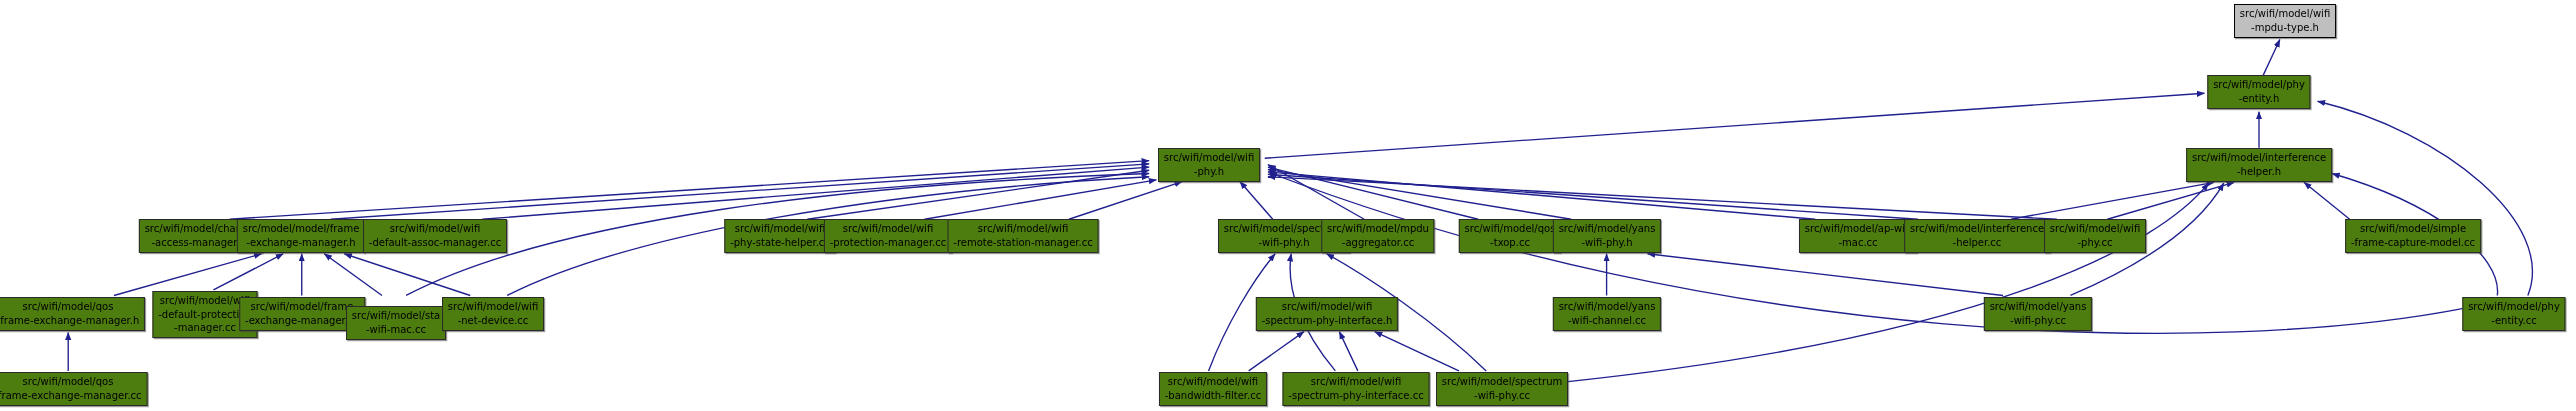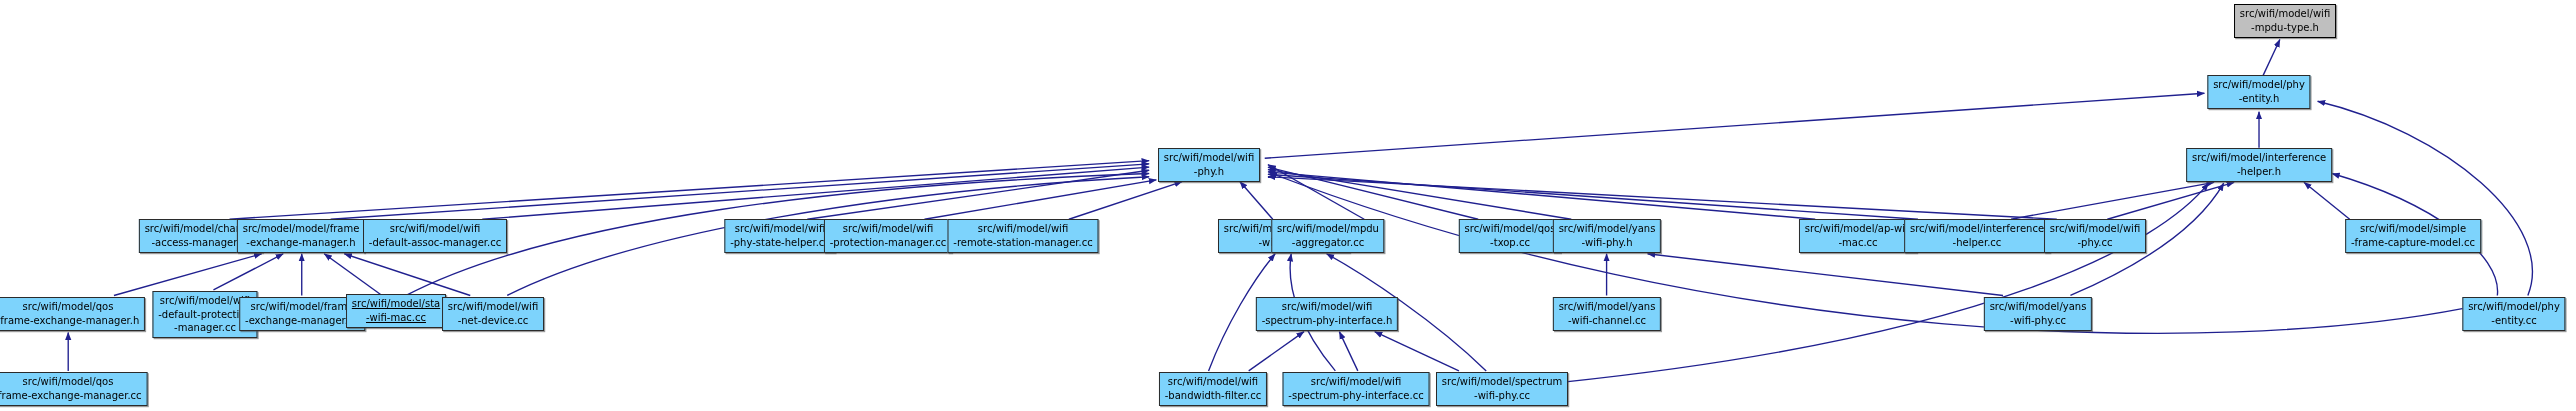--- a/index.html
+++ b/index.html
@@ -8,21 +8,21 @@
     width:2576px;height:412px;
     background:#ffffff;
     font-family:"DejaVu Sans","Liberation Sans",sans-serif;
     overflow:hidden;
   }
   #edge-layer{position:absolute;left:0;top:0;width:2576px;height:412px;}
   .node{
     position:absolute;
     transform:translateX(-50%);
     box-sizing:border-box;
-    background:#7dd3fc;
+    background:#4d7c0f;
     border:0.8px solid #2b2b2b;
     box-shadow:1.2px 1.2px 0 rgba(70,70,70,0.55);
     color:#000000;
     font-size:10px;
     line-height:1.32;
     text-align:center;
     padding:2.4px 4.8px 3.2px 4.8px;
     white-space:pre-line;
     min-height:32px;
     cursor:pointer;
@@ -103,42 +103,42 @@
       <div class="node" style="left: 435px; top: 219px;">src/wifi/model/wifi
 -default-assoc-manager.cc</div>
       <div class="node" style="left: 780px; top: 219px;">src/wifi/model/wifi
 -phy-state-helper.cc</div>
       <div class="node" style="left: 888px; top: 219px;">src/wifi/model/wifi
 -protection-manager.cc</div>
       <div class="node" style="left: 1023px; top: 219px;">src/wifi/model/wifi
 -remote-station-manager.cc</div>
       <div class="node" style="left: 1284px; top: 219px;">src/wifi/model/spectrum
 -wifi-phy.h</div>
-      <div class="node" style="left: 1328px; top: 219px;">src/wifi/model/mpdu
+      <div class="node" style="left: 1378px; top: 219px;">src/wifi/model/mpdu
 -aggregator.cc</div>
       <div class="node" style="left: 1510px; top: 219px;">src/wifi/model/qos
 -txop.cc</div>
       <div class="node" style="left: 1607px; top: 219px;">src/wifi/model/yans
 -wifi-phy.h</div>
       <div class="node" style="left: 1858px; top: 219px;">src/wifi/model/ap-wifi
 -mac.cc</div>
       <div class="node" style="left: 1977px; top: 219px;">src/wifi/model/interference
 -helper.cc</div>
       <div class="node" style="left: 2095px; top: 219px;">src/wifi/model/wifi
 -phy.cc</div>
       <div class="node" style="left: 2385px; top: 219px; margin-left: 28px;">src/wifi/model/simple
 -frame-capture-model.cc</div>
       <div class="node" style="left: 68px; top: 297px;">src/wifi/model/qos
 -frame-exchange-manager.h</div>
       <div class="node" style="left: 205px; top: 291px;">src/wifi/model/wifi
 -default-protection
 -manager.cc</div>
       <div class="node" style="left: 302px; top: 297px;">src/wifi/model/frame
 -exchange-manager.cc</div>
-      <div class="node" style="left: 396px; top: 294px; text-decoration: underline;">src/wifi/model/sta
+      <div class="node" style="left: 396px; top: 306px;">src/wifi/model/sta
 -wifi-mac.cc</div>
       <div class="node" style="left: 493px; top: 297px;">src/wifi/model/wifi
 -net-device.cc</div>
       <div class="node" style="left: 1327px; top: 297px;">src/wifi/model/wifi
 -spectrum-phy-interface.h</div>
       <div class="node" style="left: 1607px; top: 297px;">src/wifi/model/yans
 -wifi-channel.cc</div>
       <div class="node" style="left: 2038px; top: 297px;">src/wifi/model/yans
 -wifi-phy.cc</div>
       <div class="node" style="left: 2514px; top: 297px;">src/wifi/model/phy

